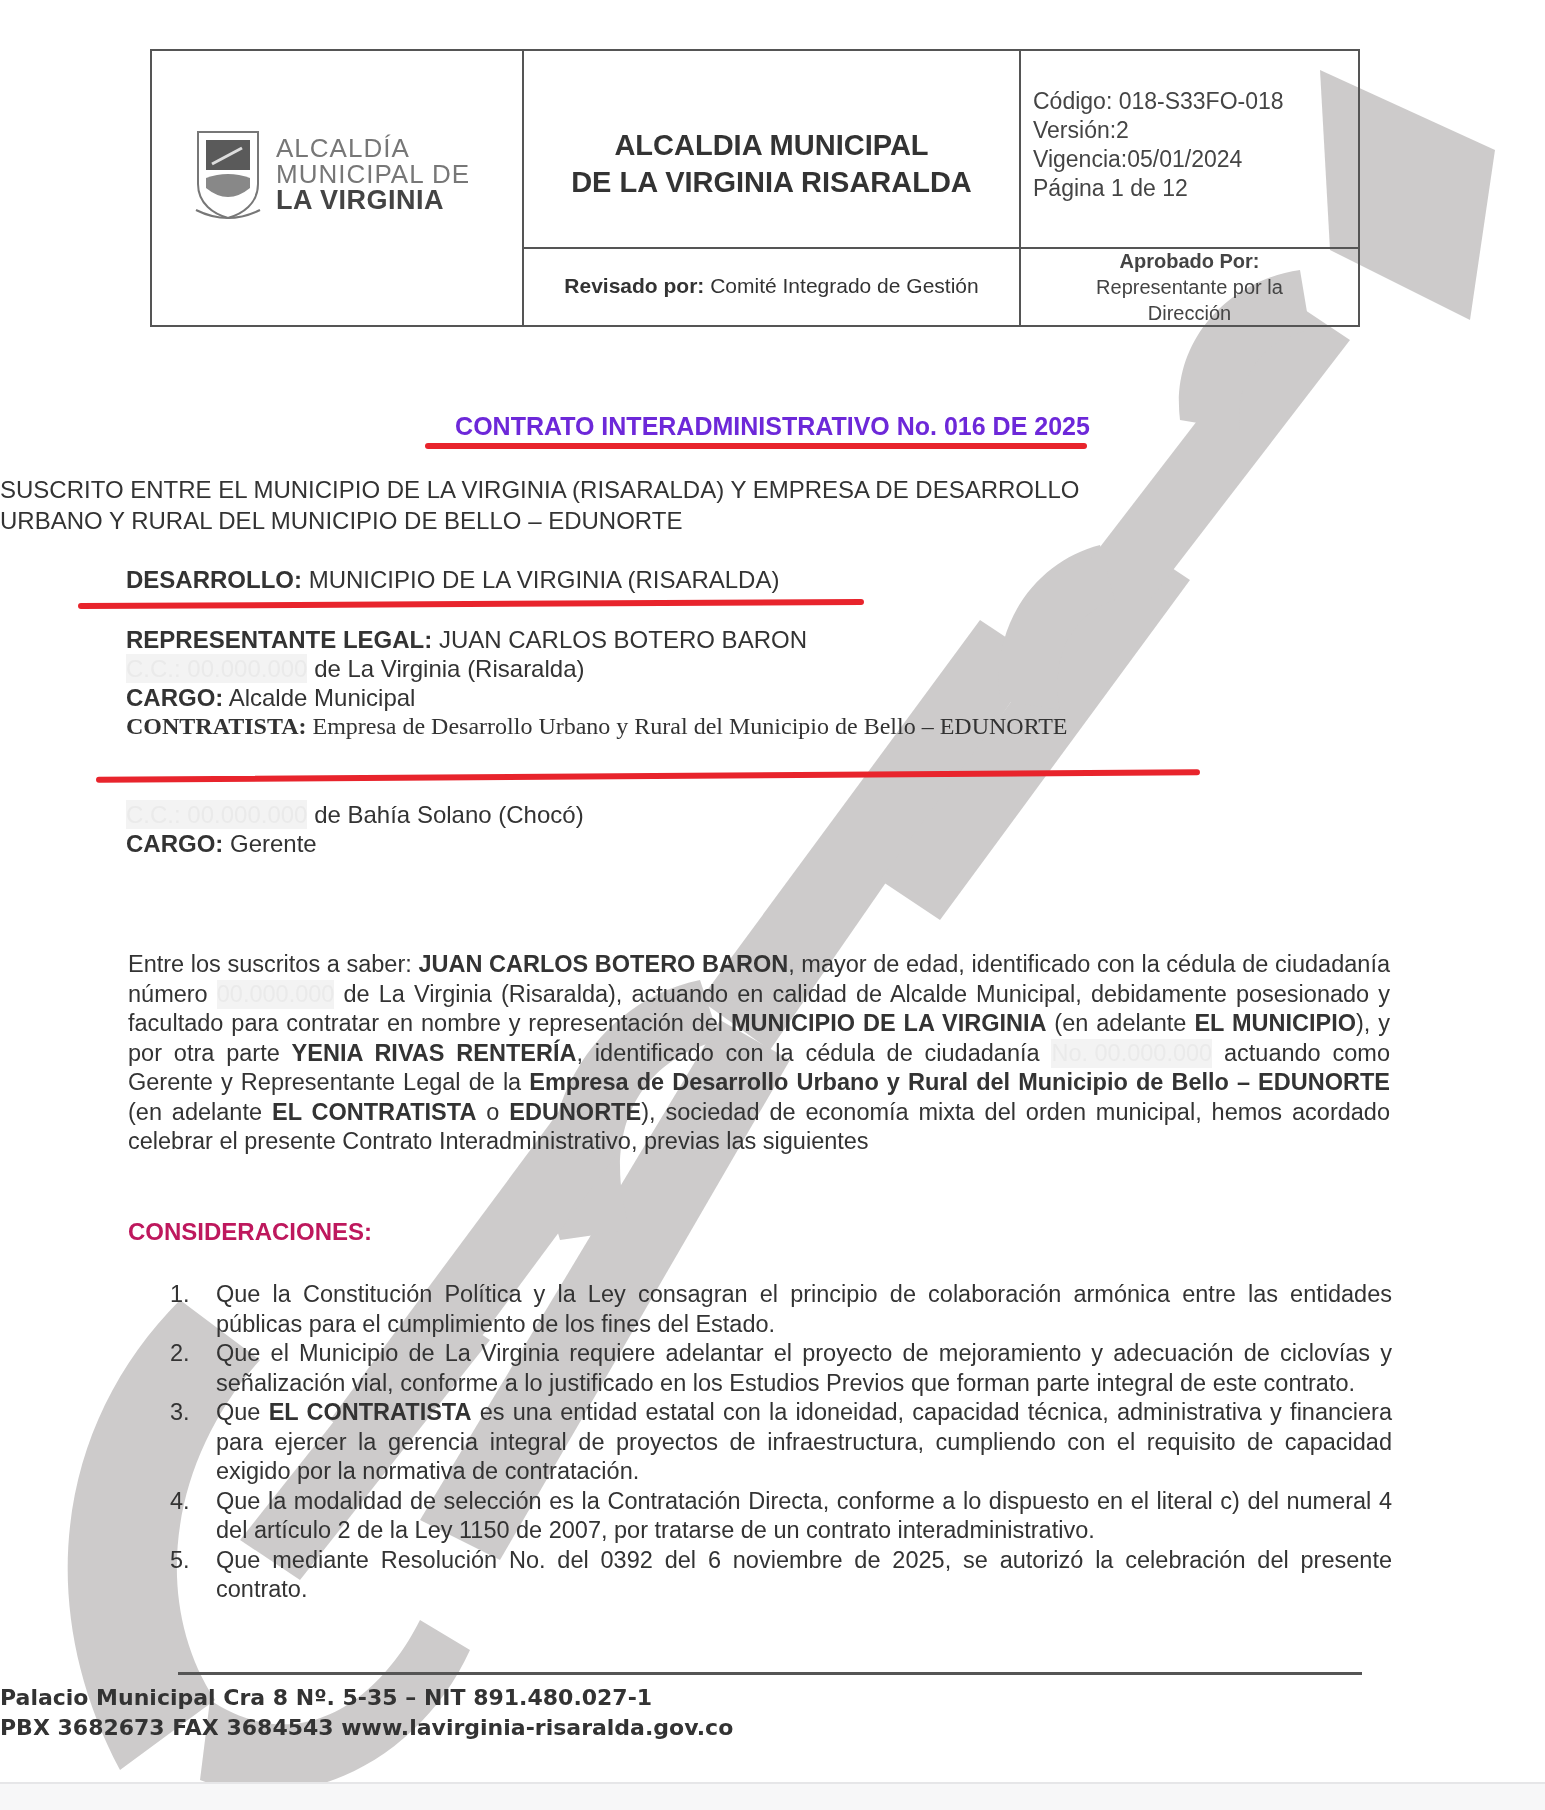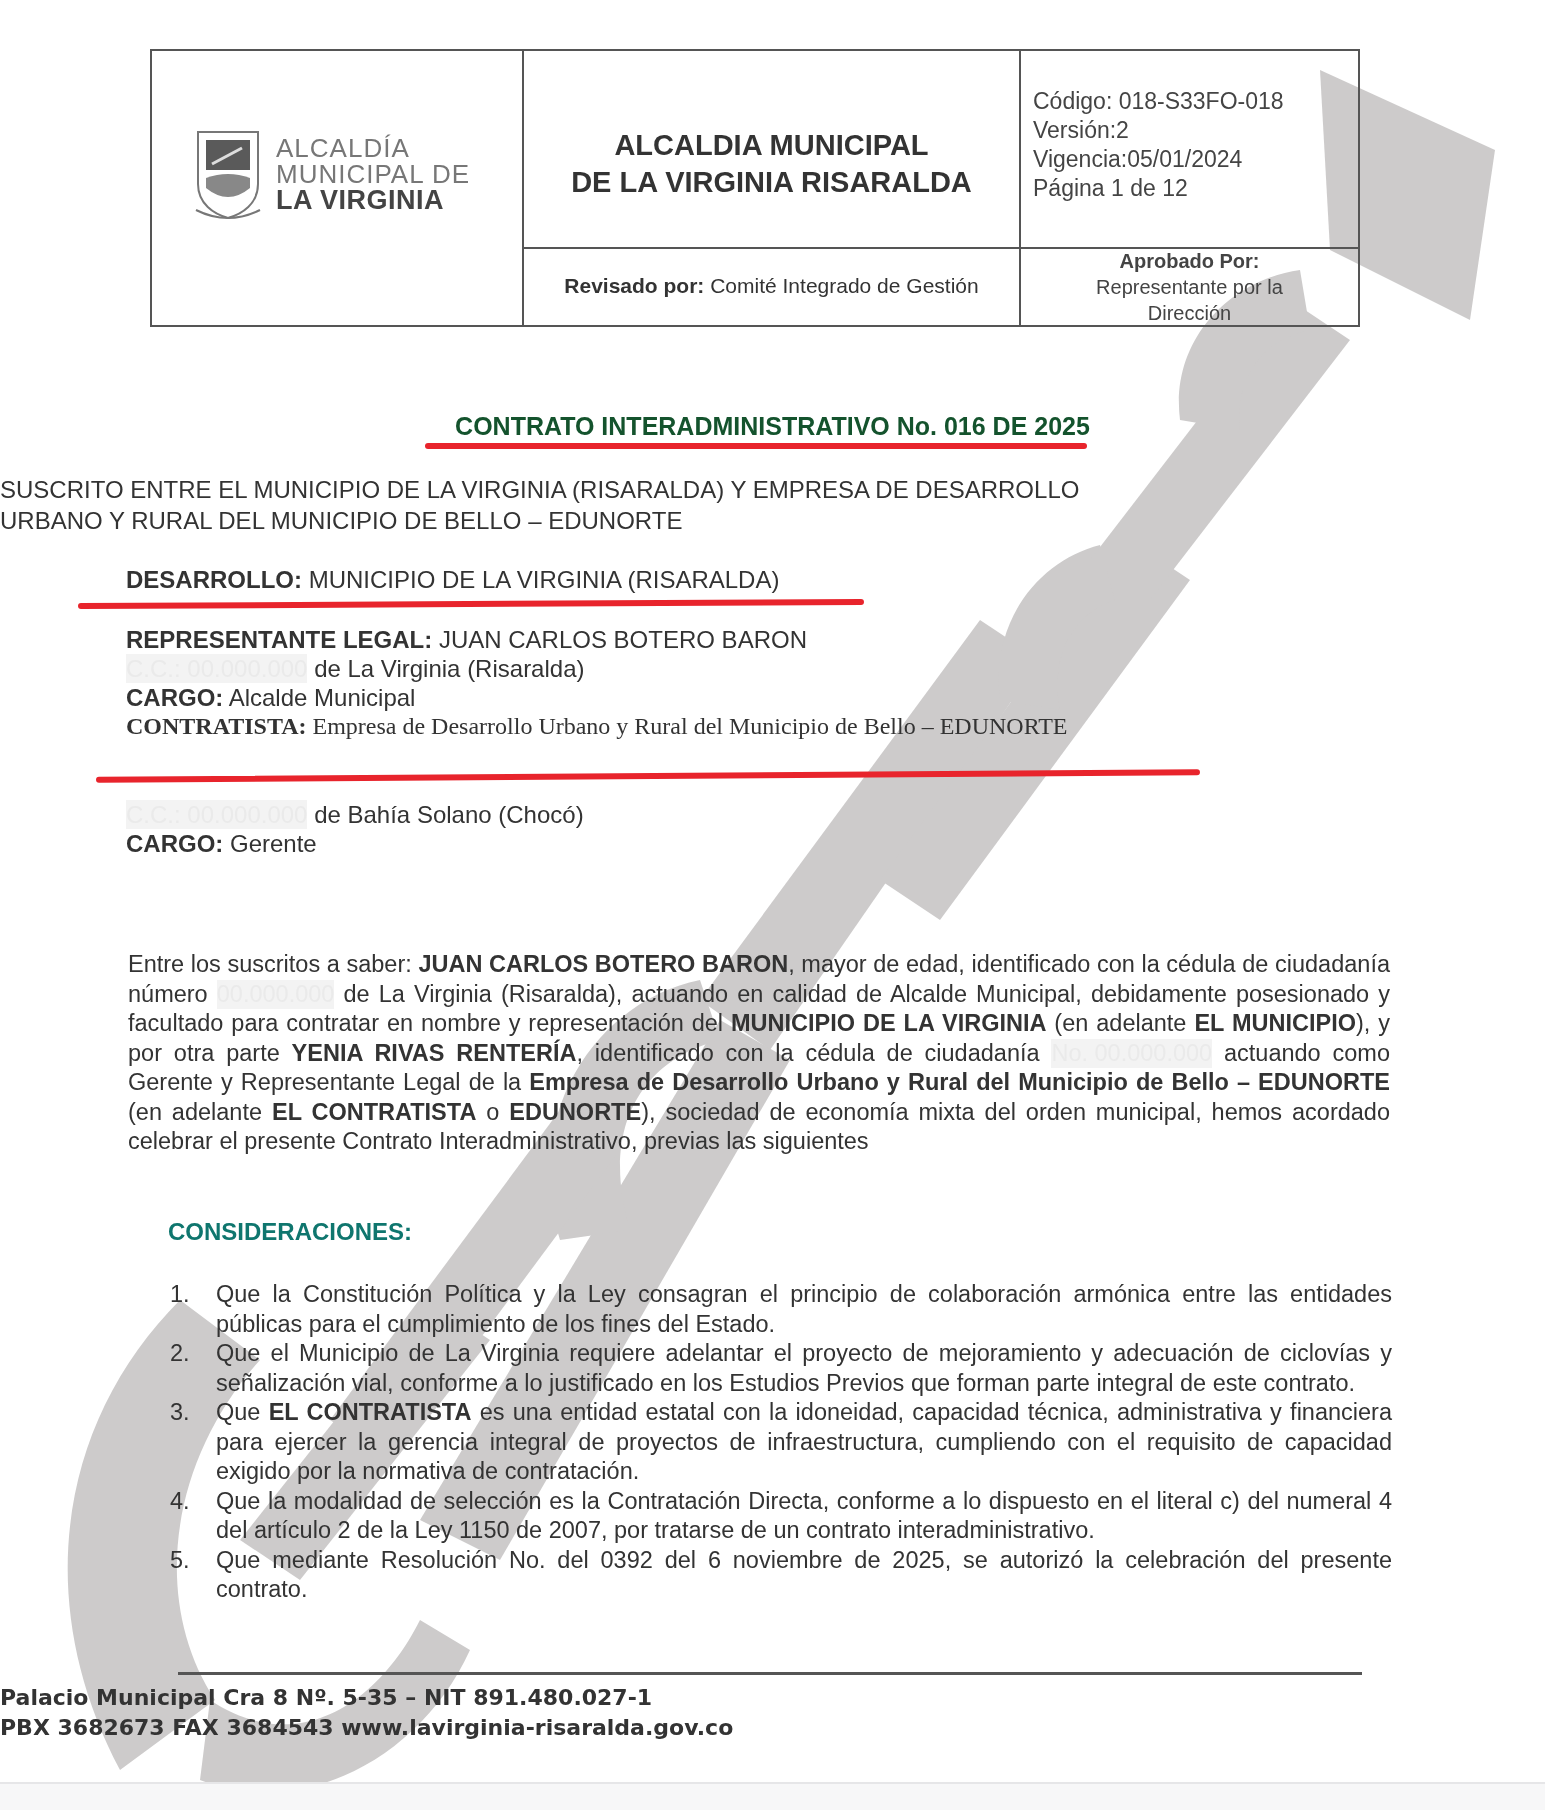--- a/index.html
+++ b/index.html
@@ -23,35 +23,35 @@
 
   .hdr-title { position:absolute; left:372px; width:495px; top:76px; text-align:center;
                font-weight:bold; font-size:29px; line-height:37px; color:#333; }
   .hdr-review { position:absolute; left:372px; width:495px; top:223px; text-align:center; font-size:21px; color:#333; }
   .hdr-review b { font-weight:bold; }
   .hdr-meta { position:absolute; left:881px; top:36px; font-size:23px; line-height:29px; color:#444; }
   .hdr-approved { position:absolute; left:869px; right:0; top:197px; text-align:center; font-size:20px; line-height:26px; color:#444; }
   .hdr-approved b { font-weight:bold; }
 
   .doc-title { position:absolute; left:0; width:1545px; top:412px; text-align:center;
-               font-weight:bold; font-size:25px; color:#14532d; z-index:2; }
+               font-weight:bold; font-size:25px; color:#6d28d9; z-index:2; }
   .subtitle { position:absolute; left:0; width:1545px; top:474px; text-align:left;
               font-weight:normal; font-size:24px; line-height:31px; color:#333; z-index:2; }
 
   .redline { position:absolute; height:6px; background:#e8242c; border-radius:3px; z-index:3; }
 
   .party { position:absolute; left:126px; font-size:24px; line-height:29px; color:#333; z-index:2; }
   .party b { font-weight:bold; }
   .redacted { display:inline-block; background:#f3f3f3; color:#eaeaea; }
 
   .para { position:absolute; left:128px; width:1262px; top:950px; font-size:23.5px; line-height:29.5px;
           text-align:justify; color:#333; z-index:2; }
   .para b { font-weight:bold; }
 
-  .consid-title { position:absolute; left:128px; top:1218px; font-weight:bold; font-size:24px; color:#0f766e; z-index:2;margin-left:40px; }
+  .consid-title { position:absolute; left:128px; top:1218px; font-weight:bold; font-size:24px; color:#be185d; z-index:2; }
 
   .consid-list { position:absolute; left:170px; width:1222px; top:1280px; margin:0; padding:0; list-style:none;
                  font-size:23.5px; line-height:29.5px; color:#333; z-index:2; }
   .consid-list li { position:relative; padding-left:46px; text-align:justify; }
   .consid-list li .num { position:absolute; left:0; top:0; }
   .consid-list b { font-weight:bold; }
 
   .foot-rule { position:absolute; left:178px; top:1672px; width:1184px; border-top:3px solid #555; z-index:2; }
   .footer { position:absolute; left:0; width:1545px; top:1683px; 
             font-family:"DejaVu Sans", sans-serif; font-weight:bold; font-size:22px; line-height:30px; color:#333; z-index:2; }

